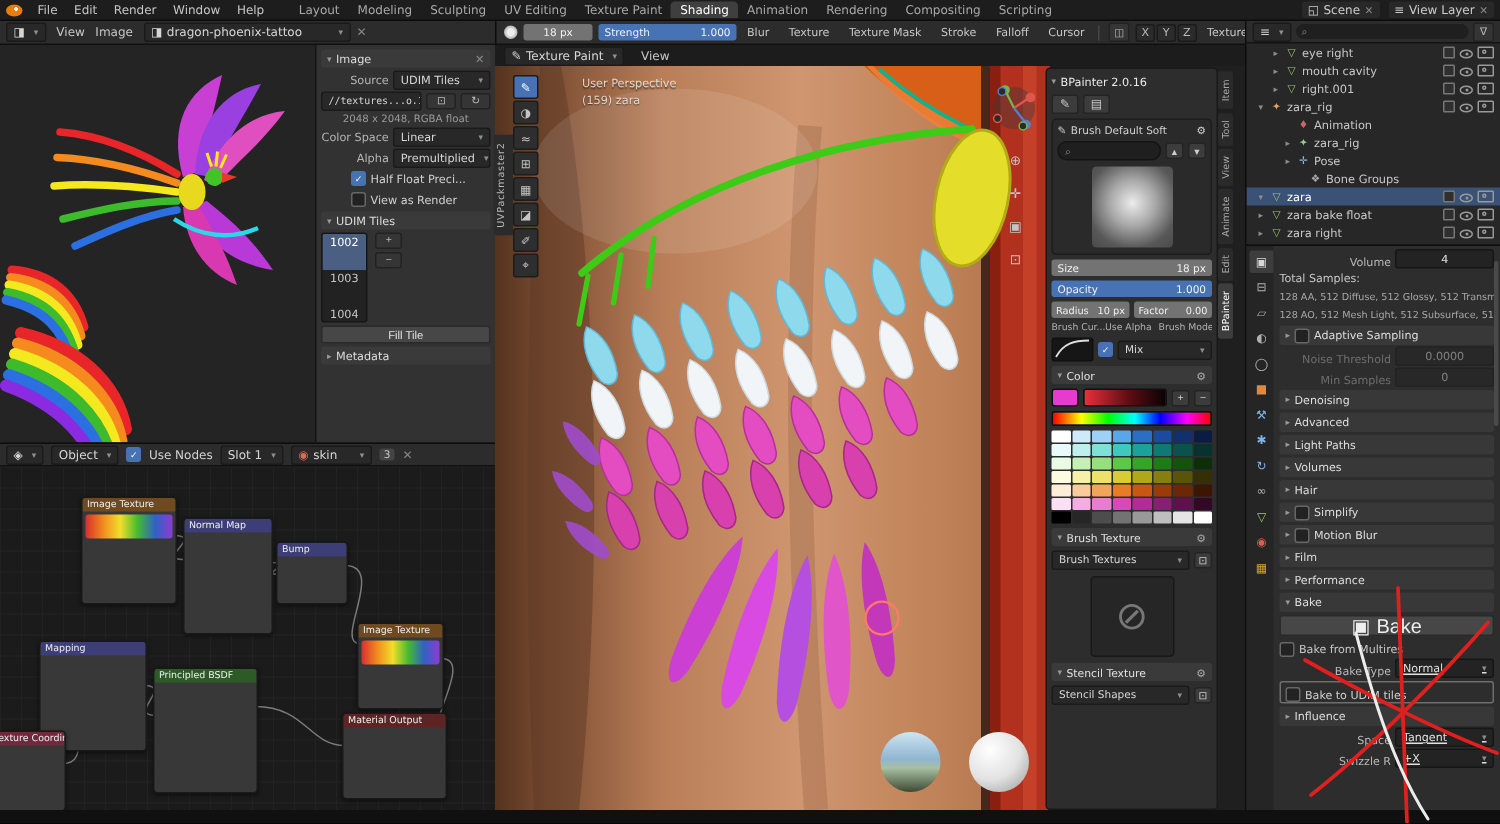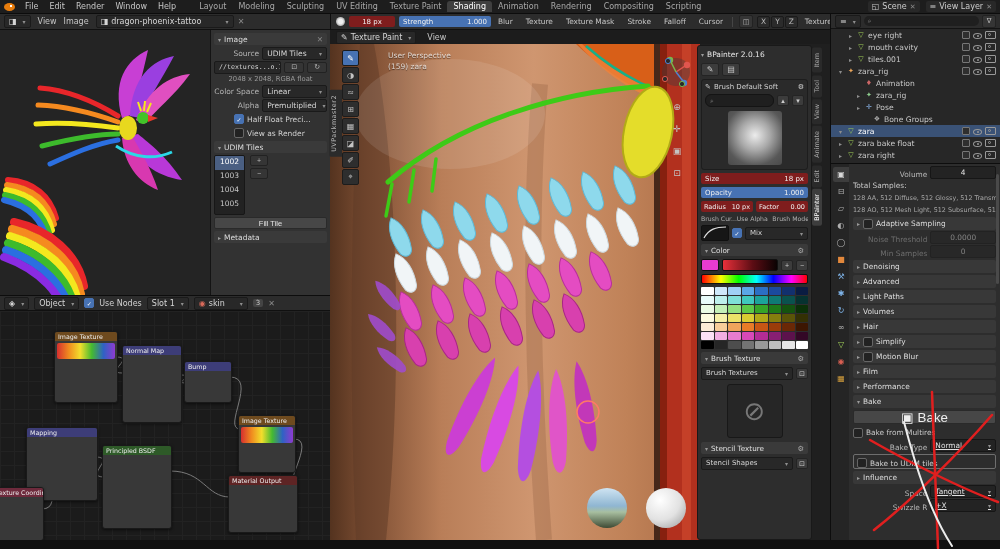--- a/index.html
+++ b/index.html
@@ -25,21 +25,21 @@
 
   
   .dd{background:#282828;border:1px solid #1a1a1a;border-radius:2px;padding:0 4px;display:flex;align-items:center;gap:3px;
       color:#d6d6d6;height:11px;line-height:11px;white-space:nowrap;overflow:hidden;}
   .dd::after{content:"▾";font-size:6px;color:#8f8f8f;margin-left:auto;padding-left:3px;}
   .grow{flex:1;}
   .cb{width:8px;height:8px;border:1px solid #666;border-radius:2px;background:#222;display:inline-flex;
       align-items:center;justify-content:center;flex:none;}
   .cb.on{background:#4772b3;border-color:#4772b3;}
   .cb.on::after{content:"✓";color:#fff;font-size:6px;}
-  .slider{position:relative;height:11px;background:#7f1d1d;border-radius:2px;display:flex;justify-content:space-between;
+  .slider{position:relative;height:11px;background:#737373;border-radius:2px;display:flex;justify-content:space-between;
           align-items:center;padding:0 4px;font-size:7px;color:#f0f0f0;overflow:hidden;}
   .slider.blue{background:#4772b3;}
   .slider.half{flex:1;font-size:6.5px;padding:0 3px;}
   .sep{width:1px;height:10px;background:#454545;margin:0 2px;flex:none;}
   .ibtn{background:#353535;border:1px solid #222;border-radius:2px;height:11px;min-width:12px;display:inline-flex;
         align-items:center;justify-content:center;color:#bbb;font-size:7px;}
   .chip{background:#2b2b2b;border:1px solid #1a1a1a;border-radius:2px;padding:0 3px;height:10px;line-height:10px;color:#bbb;}
 
   
   #img-header{left:0;top:14px;width:330px;height:16px;background:#2c2c2c;border-bottom:1px solid #101010;
@@ -47,21 +47,21 @@
   .hmenu{color:#c6c6c6;padding:0 3px;white-space:nowrap;}
   #img-canvas{left:0;top:30px;width:210px;height:265px;background:#242424;overflow:hidden;}
   #img-sidebar{left:210px;top:30px;width:120px;height:265px;background:#323232;border-left:1px solid #141414;
                box-sizing:border-box;padding:3px 3px;display:flex;flex-direction:column;gap:2px;font-size:7.5px;overflow:hidden;}
   .ph{height:12px;background:#3a3a3a;border-radius:2px;display:flex;align-items:center;gap:3px;padding:0 4px;color:#ddd;flex:none;}
   .ph .tri{font-size:6px;color:#999;}
   .srow{display:flex;align-items:center;gap:3px;height:12px;flex:none;}
   .slab{width:40%;text-align:right;color:#b5b5b5;white-space:nowrap;overflow:hidden;}
   .sinfo{text-align:center;color:#9a9a9a;font-size:6.8px;flex:none;}
   .ulist{flex:none;height:58px;background:#222;border:1px solid #171717;border-radius:2px;overflow:hidden;}
-  .urow{height:14px;line-height:11px;padding:0 5px;color:#c6c6c6;font-size:7.5px;}
+  .urow{height:24px;line-height:11px;padding:0 5px;color:#c6c6c6;font-size:7.5px;}
   .urow.active{background:#4a5f82;color:#fff;}
   .ucol{display:flex;flex-direction:column;gap:2px;margin-left:2px;}
   .pbtn{height:12px;background:#474747;border:1px solid #2a2a2a;border-radius:2px;color:#e2e2e2;display:flex;
         align-items:center;justify-content:center;gap:3px;font-size:7.5px;flex:none;}
   .path{font-family:"DejaVu Sans Mono","Liberation Mono",monospace;font-size:6.6px;}
 
   
   #node-header{left:0;top:295px;width:330px;height:16px;background:#2c2c2c;border-top:1px solid #0d0d0d;border-bottom:1px solid #101010;
                display:flex;align-items:center;gap:5px;padding:0 4px;box-sizing:border-box;}
   #node-canvas{left:0;top:311px;width:330px;height:229px;background:#1b1b1b;overflow:hidden;
@@ -744,21 +744,21 @@
         <span class="olabel">mouth cavity</span>
         <span class="ovis">
           <i class="i-cb"></i>
           <i class="i-eye"></i>
           <i class="i-cam"></i>
         </span>
       </div>
         <div class="ol-row with-vis" style="padding-left: 16px;">
         <i class="exp">▸</i>
         <i class="oicon" style="color: rgb(159, 206, 88);">▽</i>
-        <span class="olabel">tiles.001</span>
+        <span class="olabel">right.001</span>
         <span class="ovis">
           <i class="i-cb"></i>
           <i class="i-eye"></i>
           <i class="i-cam"></i>
         </span>
       </div>
         <div class="ol-row with-vis" style="padding-left: 6px;">
         <i class="exp">▾</i>
         <i class="oicon" style="color: rgb(233, 165, 91);">✦</i>
         <span class="olabel">zara_rig</span>

